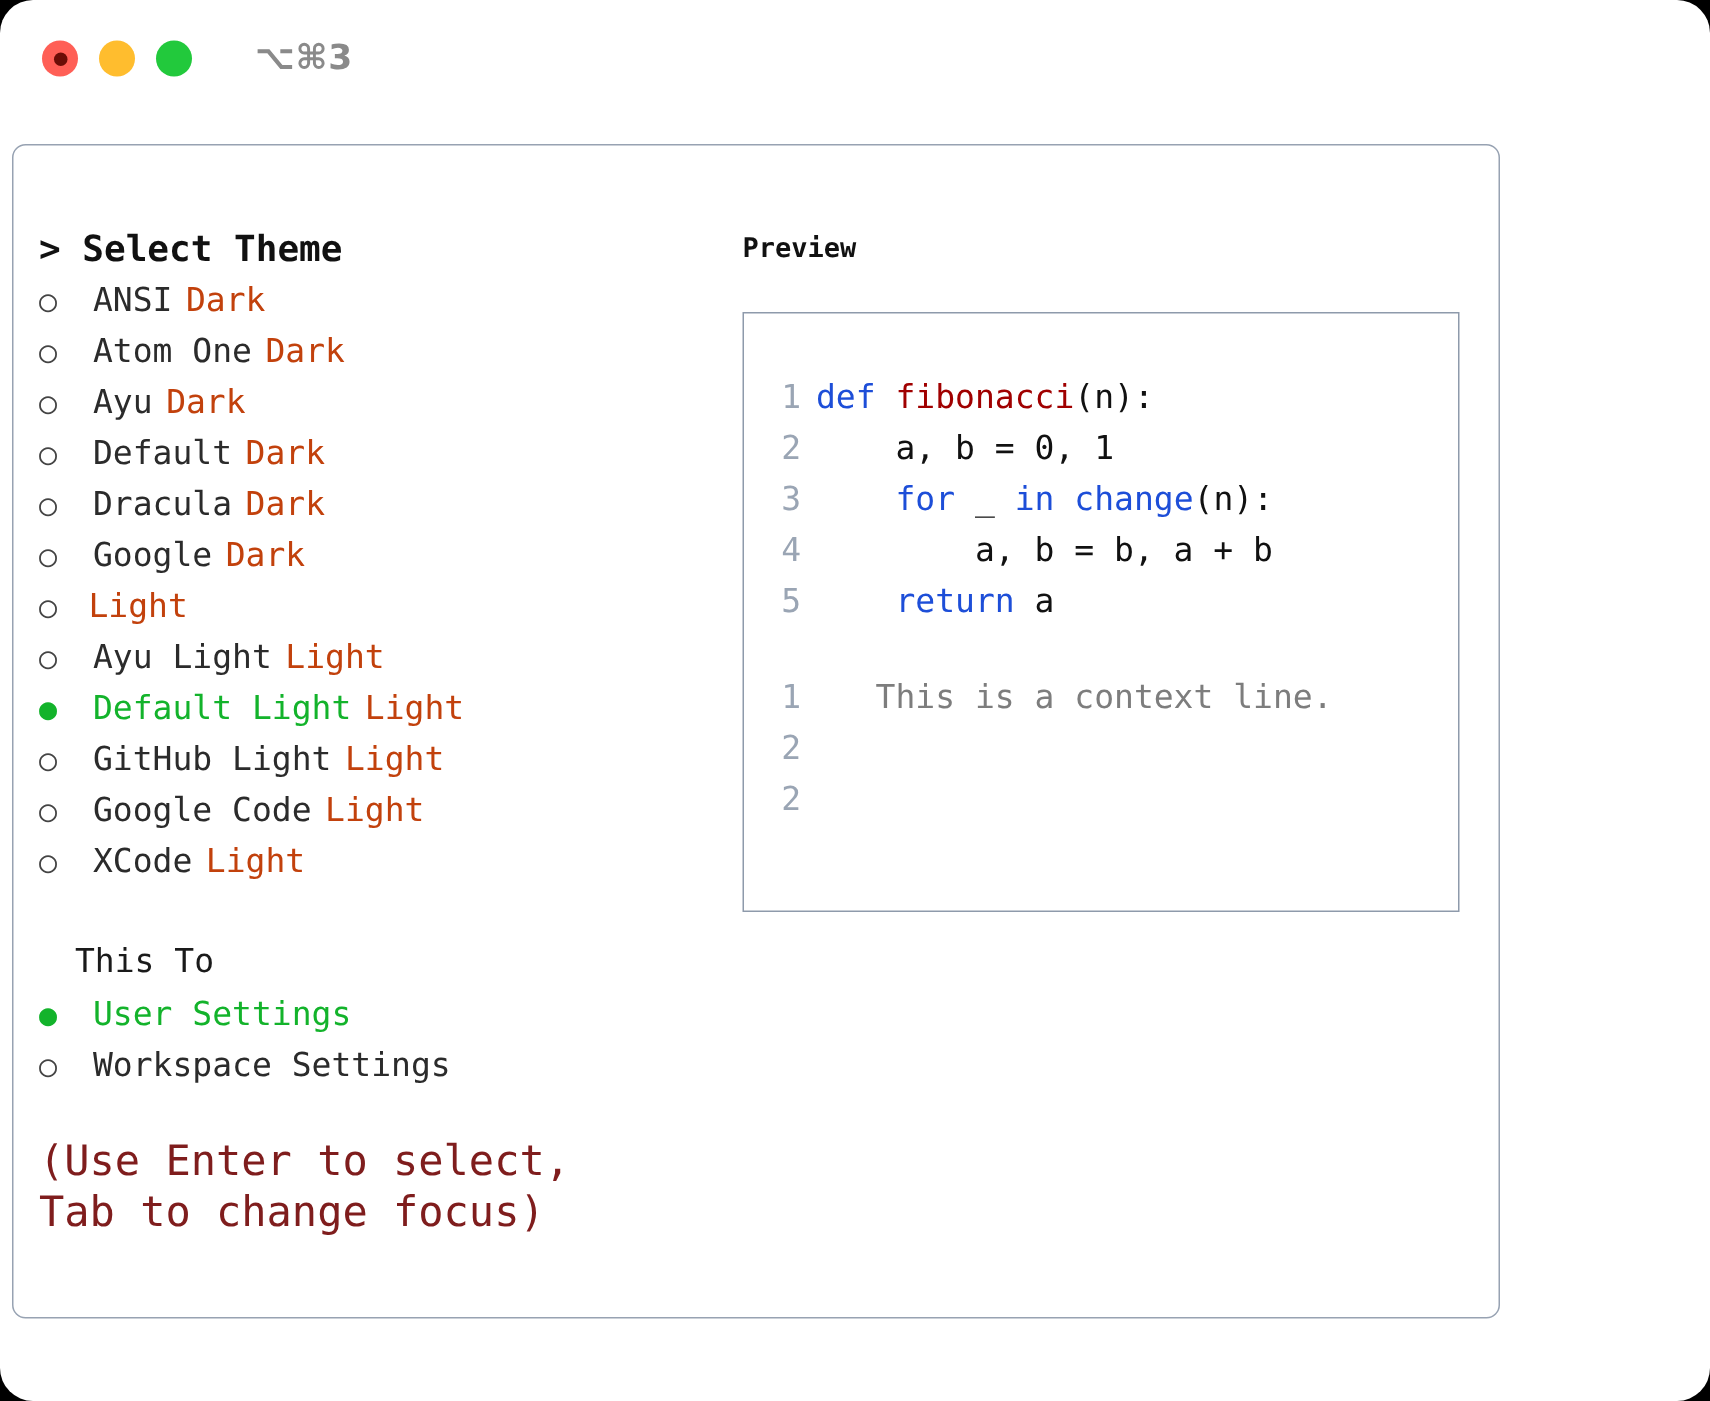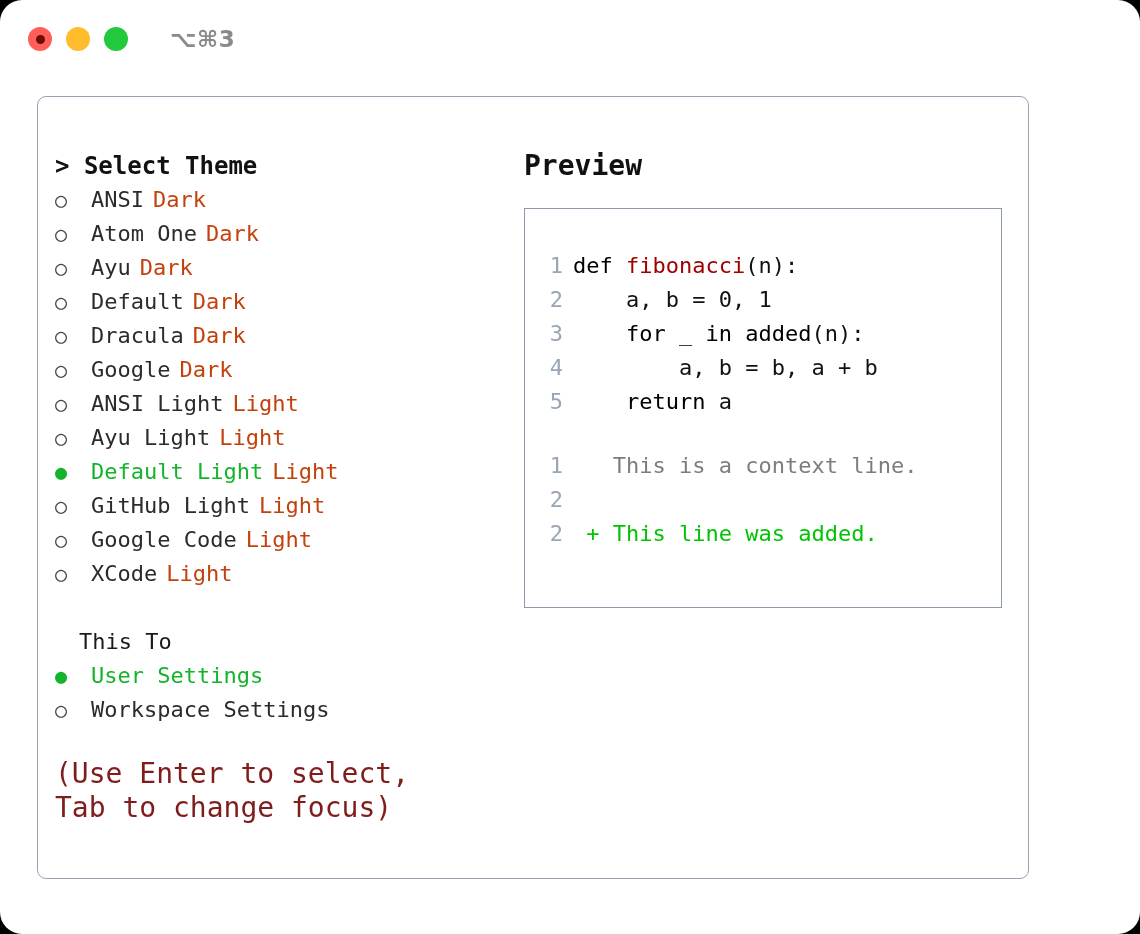--- a/index.html
+++ b/index.html
@@ -65,21 +65,21 @@
     color: #8a8a8a;
     font-size: 23px;
     font-weight: bold;
     letter-spacing: 0.5px;
     font-family: "DejaVu Sans", "Liberation Sans", sans-serif;
   }
 
   
   .panel {
     position: absolute;
-    left: 37px;
+    left: 8px;
     top: 96px;
     width: 992px;
     height: 783px;
     border: 1.6px solid #97a2b2;
     border-radius: 9px;
     background: #ffffff;
   }
   .panel-inner {
     position: absolute;
     left: 0; top: 0;
@@ -146,21 +146,21 @@
     width: 410px;
   }
 
   
   .right-col {
     flex: 1;
     padding: 52px 0 0 0;
     position: relative;
   }
   .preview-title {
-    font-size: 28px;
+    font-size: 18px;
     font-weight: bold;
     color: #111111;
     line-height: 34px;
     margin-left: 8px;
   }
   .preview-box {
     margin-top: 25px;
     margin-left: 8px;
     width: 478px;
     height: 400px;
@@ -180,21 +180,21 @@
   .lineno {
     width: 48px;
     flex: none;
     text-align: right;
     color: #9aa5b4;
     padding-right: 10px;
   }
   .code-text { color: #111111; }
   .blank-line { height: 30px; }
 
-  .tok-kw   { color: #000000; text-align: center; }
+  .tok-kw   { color: #1d4ed8; text-align: center; }
   .tok-fn   { color: #a00000; }
   .tok-plain{ color: #111111; }
   .tok-ctx  { color: #7d7d7d; }
   .tok-del  { color: #c40000; }
   .tok-add  { color: #00c400; }
 </style>
 </head>
 <body>
 
 <div class="window">
@@ -215,21 +215,21 @@
 
         <div class="section-title">&gt; Select Theme</div>
 
         <div class="opt-list" id="theme-list">
             <div class="opt"><span class="bullet">○</span><span class="opt-label">ANSI</span><span class="opt-tag">Dark</span></div>
             <div class="opt"><span class="bullet">○</span><span class="opt-label">Atom One</span><span class="opt-tag">Dark</span></div>
             <div class="opt"><span class="bullet">○</span><span class="opt-label">Ayu</span><span class="opt-tag">Dark</span></div>
             <div class="opt"><span class="bullet">○</span><span class="opt-label">Default</span><span class="opt-tag">Dark</span></div>
             <div class="opt"><span class="bullet">○</span><span class="opt-label">Dracula</span><span class="opt-tag">Dark</span></div>
             <div class="opt"><span class="bullet">○</span><span class="opt-label">Google</span><span class="opt-tag">Dark</span></div>
-            <div class="opt"><span class="bullet">○</span><span class="opt-label">ANSI Light</span><span class="opt-tag">Light</span></div>
+            <div class="opt"><span class="bullet">○</span><span class="opt-tag">Light</span></div>
             <div class="opt"><span class="bullet">○</span><span class="opt-label">Ayu Light</span><span class="opt-tag">Light</span></div>
             <div class="opt selected"><span class="bullet sel">●</span><span class="opt-label">Default Light</span><span class="opt-tag">Light</span></div>
             <div class="opt"><span class="bullet">○</span><span class="opt-label">GitHub Light</span><span class="opt-tag">Light</span></div>
             <div class="opt"><span class="bullet">○</span><span class="opt-label">Google Code</span><span class="opt-tag">Light</span></div>
             <div class="opt"><span class="bullet">○</span><span class="opt-label">XCode</span><span class="opt-tag">Light</span></div>
           </div>
 
         <div class="spacer-row"></div>
 
         <div class="apply-head">This To</div>
@@ -242,28 +242,28 @@
         <div class="hint">(Use Enter to select, Tab to change focus)</div>
       </div>
 
       <div class="right-col">
         <div class="preview-title">Preview</div>
 
         <div class="preview-box">
           <div id="code-block">
               <div class="code-line"><span class="lineno">1</span><span class="code-text"><span class="tok-kw">def </span><span class="tok-fn">fibonacci</span><span class="tok-plain">(n):</span></span></div>
               <div class="code-line"><span class="lineno">2</span><span class="code-text"><span class="tok-plain">    a, b = 0, 1</span></span></div>
-              <div class="code-line"><span class="lineno">3</span><span class="code-text"><span class="tok-plain">    </span><span class="tok-kw">for</span><span class="tok-plain"> _ </span><span class="tok-kw">in</span><span class="tok-plain"> </span><span class="tok-kw">added</span><span class="tok-plain">(n):</span></span></div>
+              <div class="code-line"><span class="lineno">3</span><span class="code-text"><span class="tok-plain">    </span><span class="tok-kw">for</span><span class="tok-plain"> _ </span><span class="tok-kw">in</span><span class="tok-plain"> </span><span class="tok-kw">change</span><span class="tok-plain">(n):</span></span></div>
               <div class="code-line"><span class="lineno">4</span><span class="code-text"><span class="tok-plain">        a, b = b, a + b</span></span></div>
               <div class="code-line"><span class="lineno">5</span><span class="code-text"><span class="tok-plain">    </span><span class="tok-kw">return</span><span class="tok-plain"> a</span></span></div>
             </div>
           <div class="blank-line"></div>
           <div id="diff-block">
               <div class="code-line"><span class="lineno">1</span><span class="code-text"><span class="tok-ctx">   This is a context line.</span></span></div>
               <div class="code-line"><span class="lineno">2</span></div>
-              <div class="code-line"><span class="lineno">2</span><span class="code-text"><span class="tok-add"> + This line was added.</span></span></div>
+              <div class="code-line"><span class="lineno">2</span></div>
             </div>
         </div>
       </div>
 
     </div>
   </div>
 </div>
 
 </body></html>

